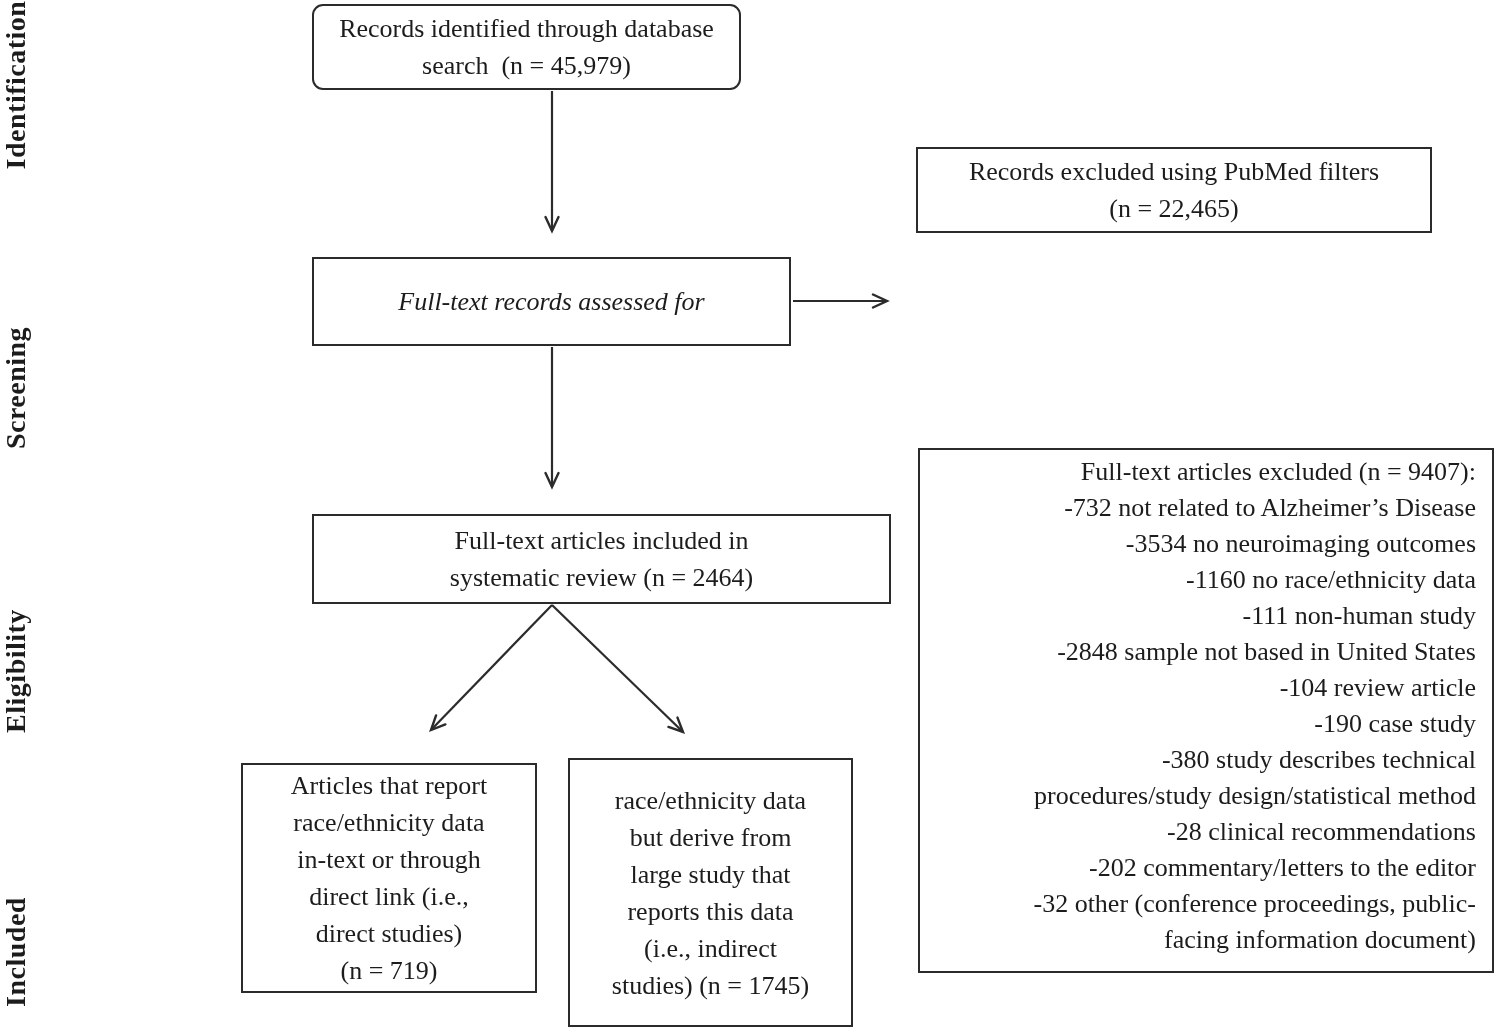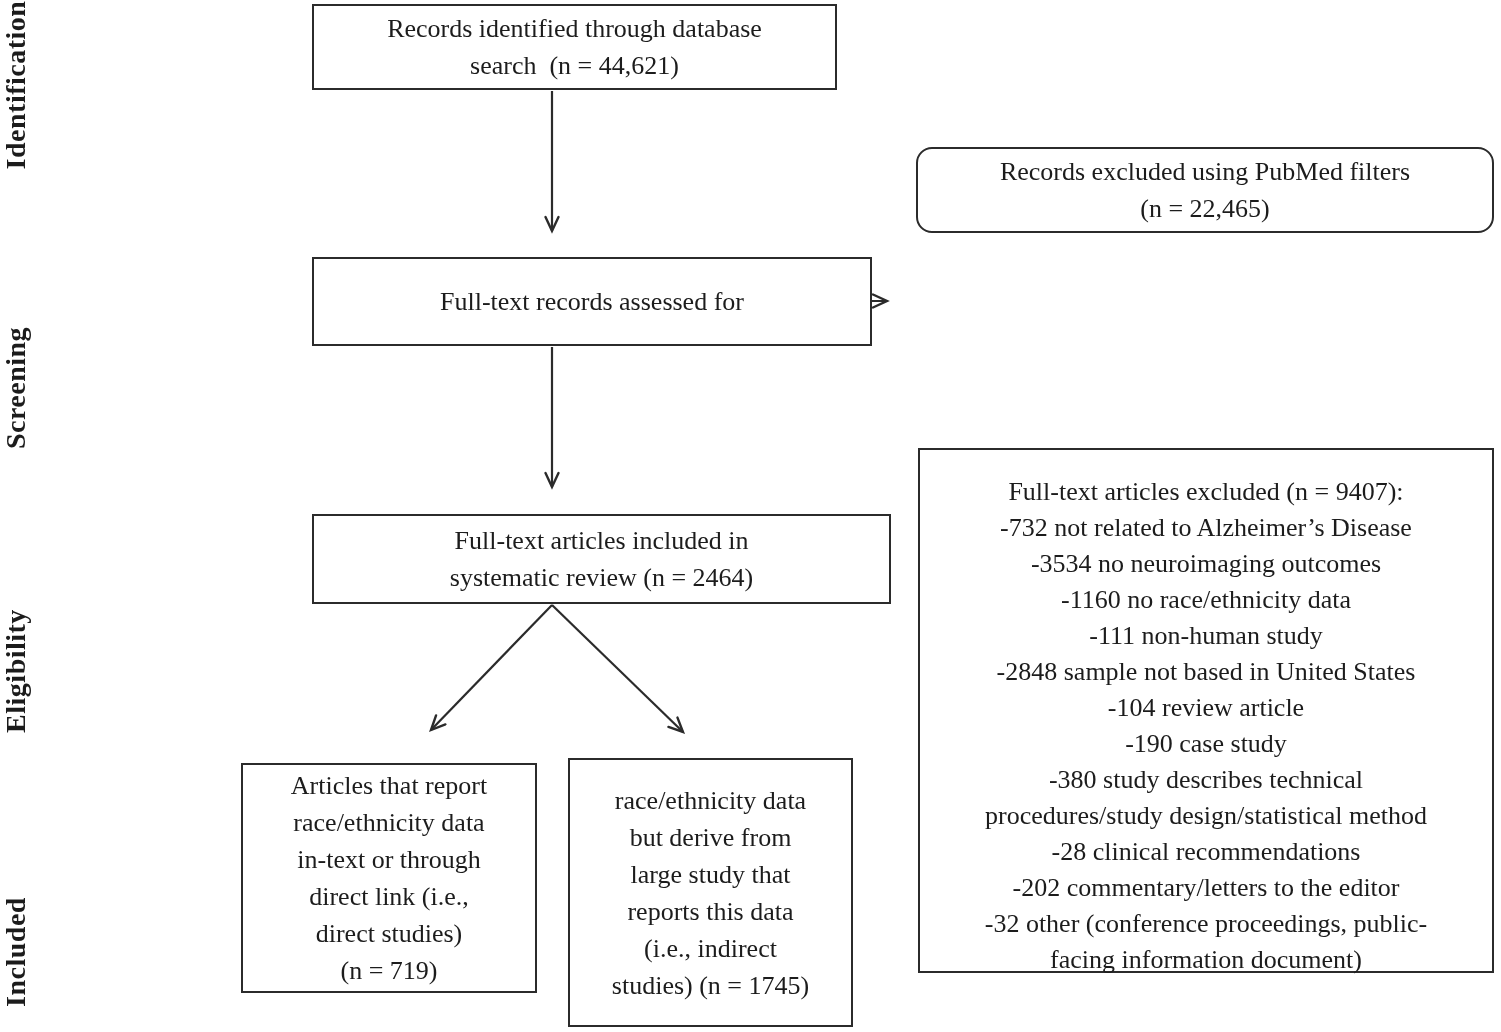--- a/index.html
+++ b/index.html
@@ -40,30 +40,30 @@
     line-height: 37px;
   }
   .box.center {
     display: flex;
     flex-direction: column;
     justify-content: center;
     align-items: center;
     text-align: center;
   }
   .box.left {
-    text-align: center;
+    text-align: right;
     line-height: 36px;
-    padding: 24px 16px;
+    padding: 4px 16px;
   }
   .line {
     white-space: pre;
   }
-  #box-identified       { left: 312px; top: 4px;   width: 525px; height: 86px; }
-  #box-pubmed-excluded  { left: 916px; top: 147px; width: 578px; height: 86px; border-radius: 16px; }
-  #box-assessed         { left: 312px; top: 257px; width: 560px; height: 89px; }
+  #box-identified       { left: 312px; top: 4px;   width: 429px; height: 86px; border-radius: 11px; }
+  #box-pubmed-excluded  { left: 916px; top: 147px; width: 516px; height: 86px; }
+  #box-assessed         { left: 312px; top: 257px; width: 479px; height: 89px; font-style: italic; }
   #box-fulltext-excluded{ left: 918px; top: 448px; width: 576px; height: 525px; }
   #box-included-review  { left: 312px; top: 514px; width: 579px; height: 90px; }
   #box-direct           { left: 241px; top: 763px; width: 296px; height: 230px; }
   #box-indirect         { left: 568px; top: 758px; width: 285px; height: 269px; }
   #stage-identification { top: 85px; }
   #stage-screening      { top: 388px; }
   #stage-eligibility    { top: 671px; }
   #stage-included       { top: 952px; }
 </style>
 </head>
@@ -85,21 +85,21 @@
     <line x1="552" y1="605" x2="683" y2="732" stroke="#2b2b2b" stroke-width="2.2" marker-end="url(#arrowhead)"></line>
   </svg>
 
   <div class="stage" id="stage-identification">Identification</div>
   <div class="stage" id="stage-screening">Screening</div>
   <div class="stage" id="stage-eligibility">Eligibility</div>
   <div class="stage" id="stage-included">Included</div>
 
   <div class="box center" id="box-identified">
     <div class="line">Records identified through database</div>
-    <div class="line">search  (n = 44,621)</div>
+    <div class="line">search  (n = 45,979)</div>
   </div>
 
   <div class="box center" id="box-pubmed-excluded">
     <div class="line">Records excluded using PubMed filters</div>
     <div class="line">(n = 22,465)</div>
   </div>
 
   <div class="box center" id="box-assessed">
     <div class="line">Full-text records assessed for</div>
   </div>

